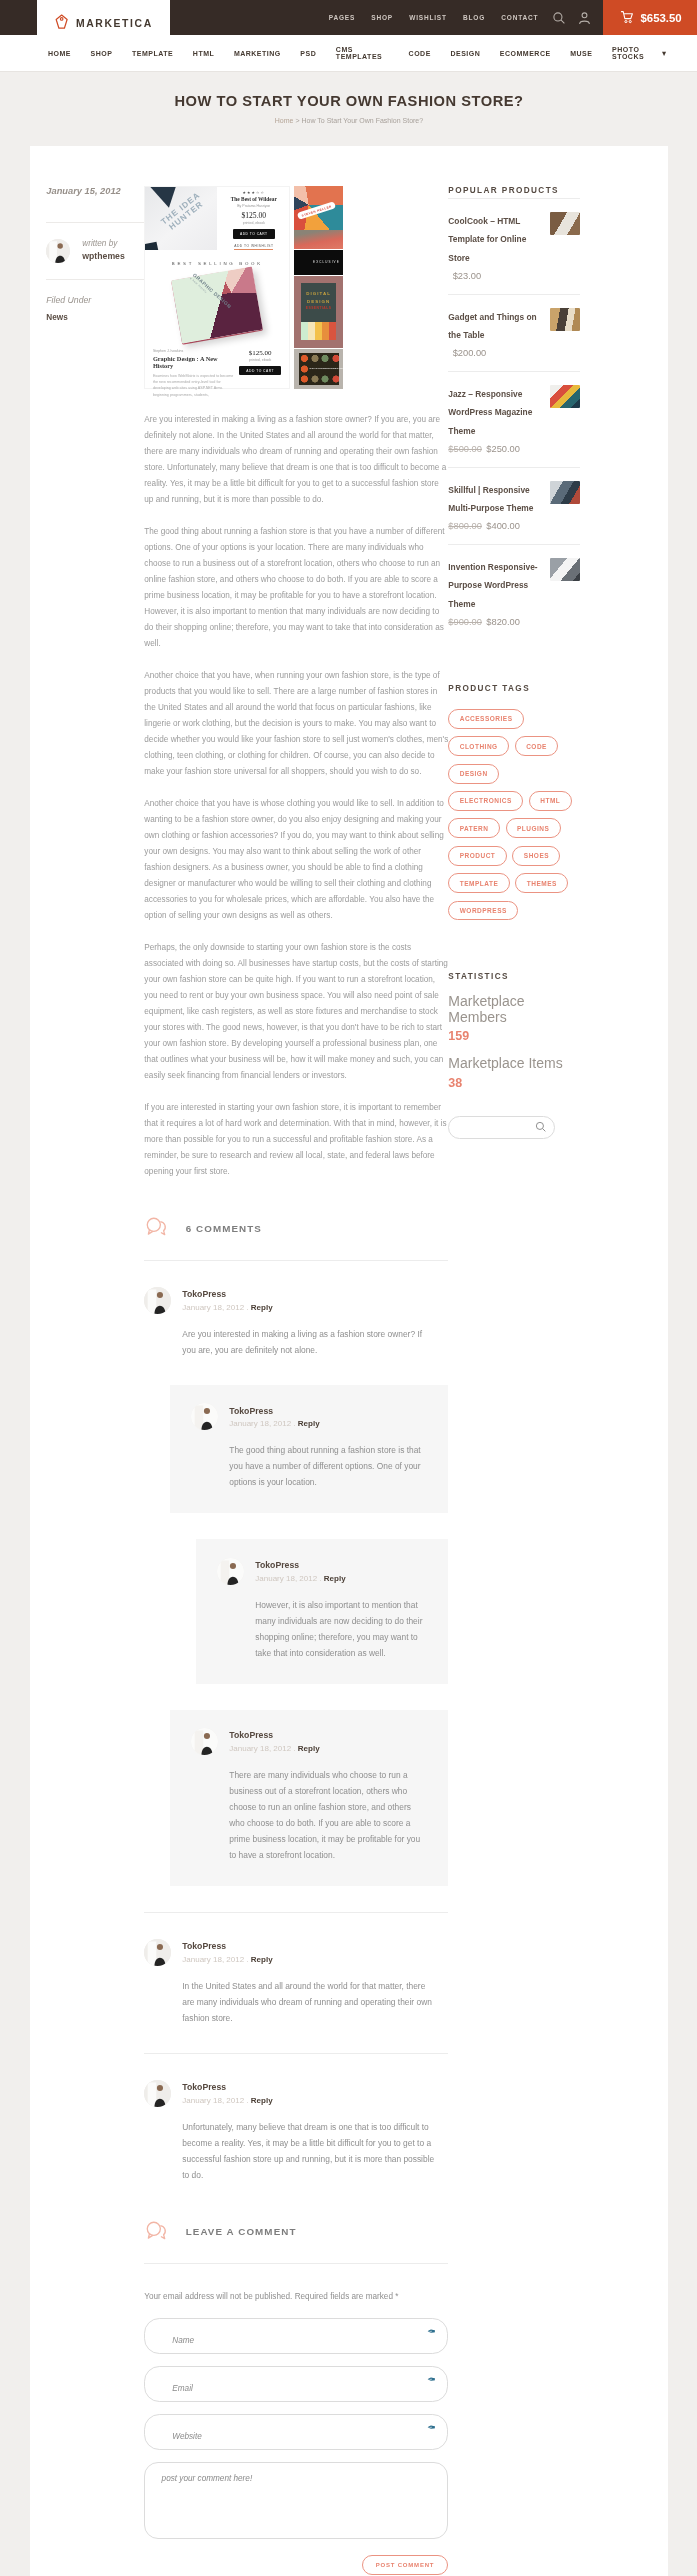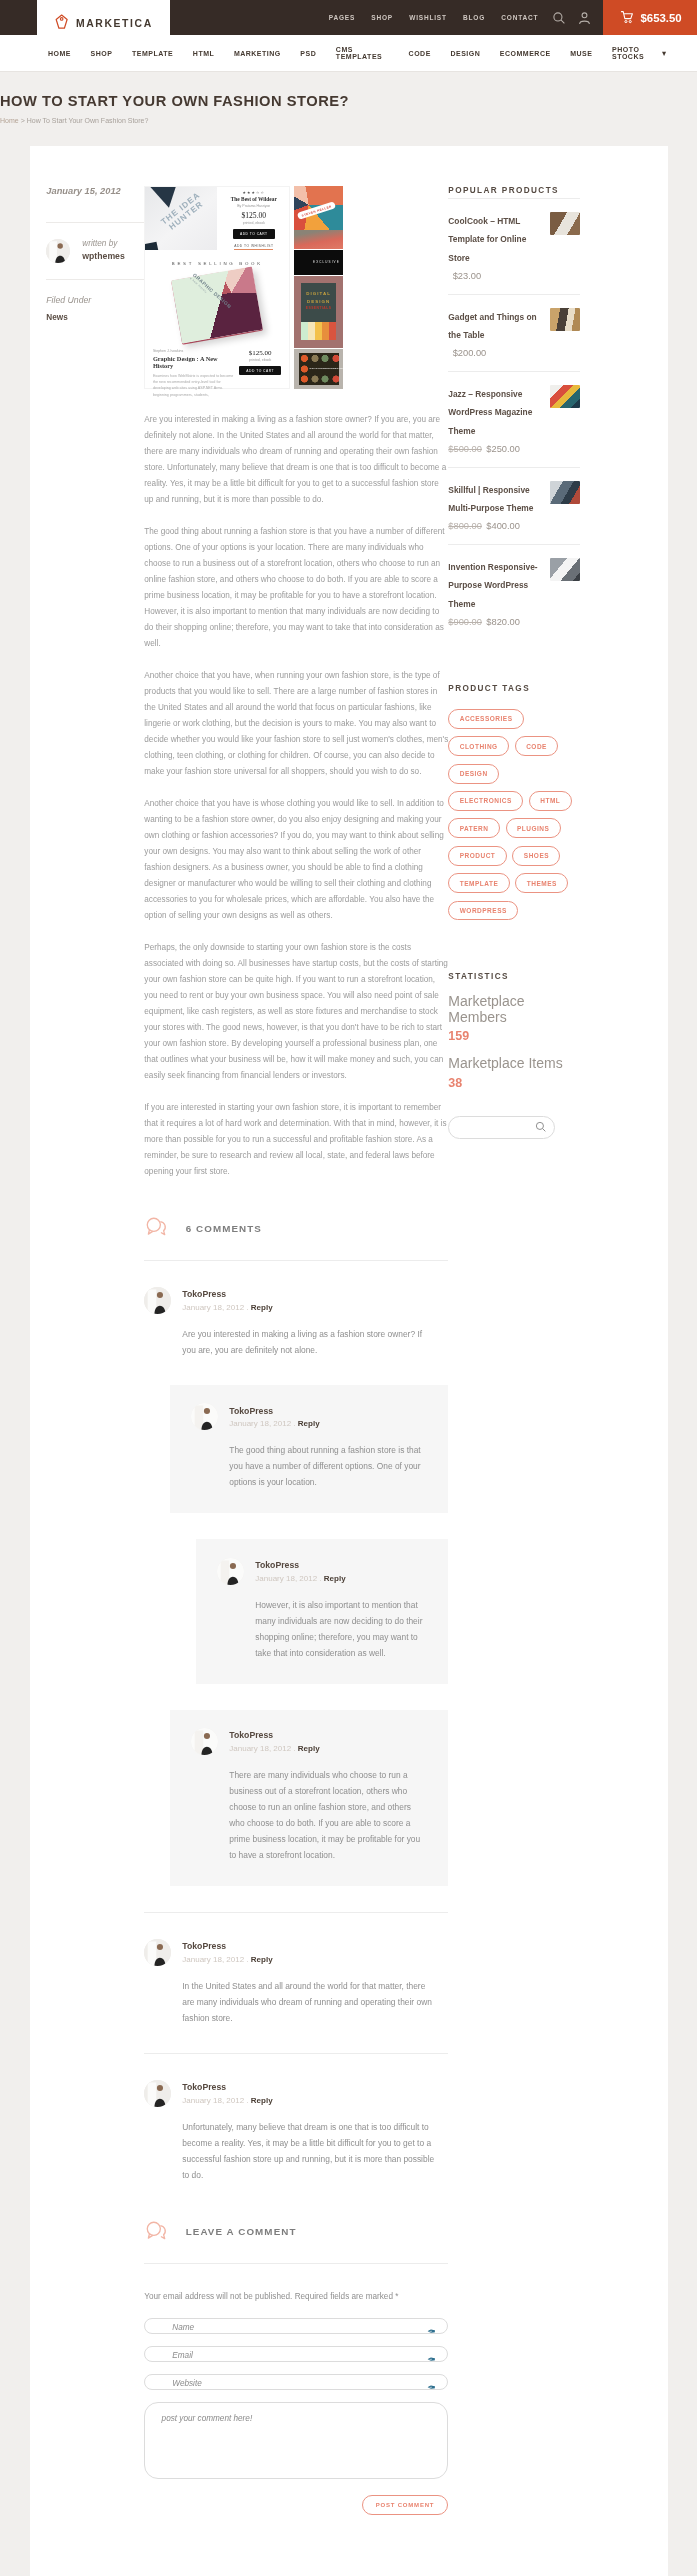--- a/index.html
+++ b/index.html
@@ -23,21 +23,21 @@
   .cart-box { height: 35px; background: #cf4b25; display: flex; align-items: center; gap: 7px; padding: 0 16.3px; }
   .cart-total { color: #fff; font-size: 11.4px; font-weight: bold; }
 
   
   .mainnav { background: #fff; height: 37px; display: flex; align-items: center; padding: 0 32px 0 48px; border-bottom: 0.5px solid #e7e4e1; }
   .mainnav-links { display: flex; align-items: center; gap: 19.6px; flex: 1; }
   .mainnav-links a { color: #443930; font-size: 7px; font-weight: bold; letter-spacing: 0.5px; }
   .nav-more { color: #443930; font-size: 8.2px; cursor: pointer; }
 
   
-  .page-head { padding: 21px 0 22px; }
+  .page-head { text-align: center; padding: 21px 0 22px; }
   .page-title { font-size: 14.7px; font-weight: bold; letter-spacing: 0.5px; color: #453931; }
   .breadcrumb { margin-top: 7.6px; font-size: 7px; color: #a8a19b; }
   .breadcrumb .bc-home { color: #b5a496; }
 
   
   .card { width: 638px; margin: 0 auto; background: #fff; padding: 40px 16.3px 82px; }
   .card-grid { display: grid; grid-template-columns: 98px 304px 132px; column-gap: 0; }
   .meta-col { width: 98px; margin-right: 27px; }
   .main-col { width: 304px; margin-right: 44px; }
   .side-col { width: 132px; }
@@ -138,22 +138,22 @@
   .c-text { margin: 13px 0 0 38px; font-size: 8.4px; color: #8f8f8f; line-height: 1.9; padding-right: 11px; }
   .c-box { background: #f6f6f6; padding: 18.5px 21px 22px; margin: 26px 0; }
   .c-box .c-text { padding-right: 0; }
   .depth1 { margin-left: 26px; }
   .depth2 { margin-left: 52px; }
 
   
   .form-note { font-size: 8.2px; color: #8f8f8f; margin: 28px 0 16.3px; }
   .pill-field { position: relative; margin-bottom: 12px; }
   .pill-field input {
-    width: 100%; height: 16px; border: 1.1px solid #dcdcdc; border-radius: 15.3px;
-    padding: 4px 34px 0 27px; font-family: "Liberation Sans", sans-serif;
+    width: 100%; height: 36px; border: 1.1px solid #dcdcdc; border-radius: 15.3px;
+    padding: 10px 34px 0 27px; font-family: "Liberation Sans", sans-serif;
     font-size: 8.2px; font-style: italic; color: #666; outline: none; background: #fff;
   }
   .pill-field ::placeholder, .ta-field ::placeholder { color: #8a8a8a; font-style: italic; opacity: 1; }
   .pen { position: absolute; right: 13px; top: 7px; color: #2e6f8e; font-size: 10.4px; transform: scaleX(-1); }
   .ta-field { position: relative; margin-bottom: 14px; }
   .ta-field textarea {
     width: 100%; height: 77px; border: 1.1px solid #dcdcdc; border-radius: 14px;
     padding: 11px 16.3px; font-family: "Liberation Sans", sans-serif; font-size: 8.2px;
     font-style: italic; color: #666; resize: none; outline: none;
   }

